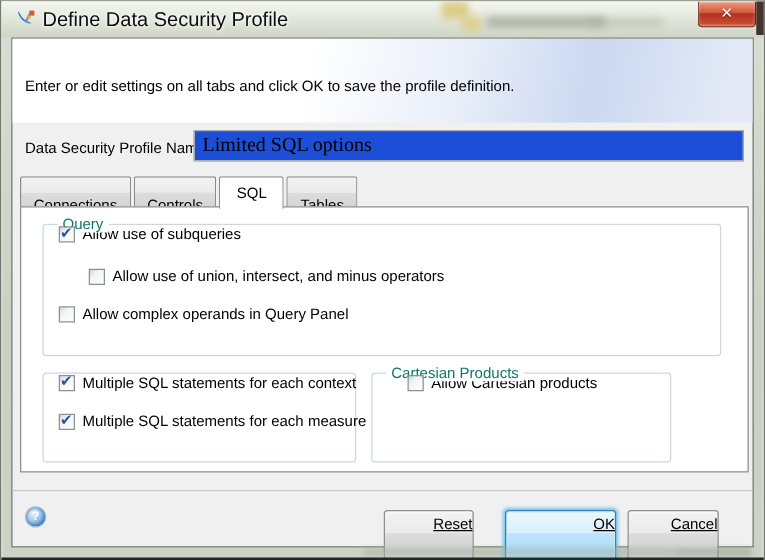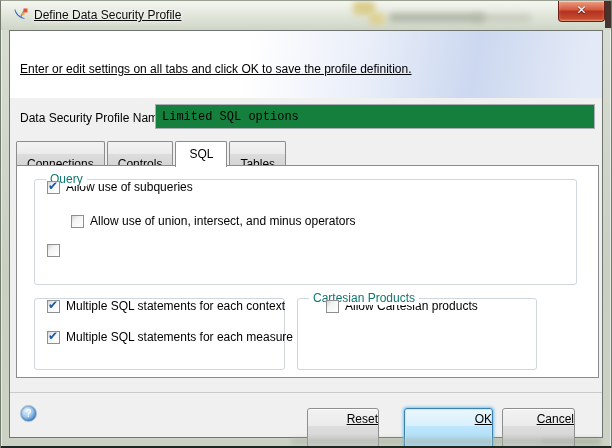--- a/index.html
+++ b/index.html
@@ -14,37 +14,37 @@
   
   .titlebar{position:absolute;left:0;top:0;width:612px;height:29px;
     background:linear-gradient(#f4f7f1,#dfe4d8 55%,#ced5c6);}
   .bgblob{position:absolute;filter:blur(3px);border-radius:3px;}
   .blob-folder1{left:352px;top:0;width:22px;height:14px;background:#d9c77c;opacity:.85;}
   .blob-folder2{left:368px;top:12px;width:16px;height:12px;background:#e0cd84;opacity:.8;}
   .blob-text{left:388px;top:12px;width:96px;height:9px;background:#9aa08e;opacity:.65;}
   .blob-text2{left:470px;top:13px;width:60px;height:8px;background:#b3b8a8;opacity:.5;}
   .dark-sliver{position:absolute;right:0;top:0;width:8px;height:27px;background:#43342e;filter:blur(.5px);}
   .app-icon{position:absolute;left:11px;top:6px;width:17px;height:17px;}
-  .win-title{position:absolute;left:33px;top:7px;font-size:12px;color:#0c0c0c;
-    text-shadow:0 0 3px #fff,0 0 6px #fff;white-space:nowrap;text-decoration:underline;}
+  .win-title{position:absolute;left:33px;top:7px;font-size:16px;color:#0c0c0c;
+    text-shadow:0 0 3px #fff,0 0 6px #fff;white-space:nowrap;}
   .close-btn{position:absolute;left:557px;top:0;width:47px;height:21px;
     background:linear-gradient(#eba083,#d4573d 45%,#b03220 50%,#c84a2e 90%,#e08a64);
     border:1px solid #6e1f15;border-top:none;border-radius:0 0 4px 4px;
     box-shadow:inset 0 1px 0 rgba(255,255,255,.45),inset 0 0 3px rgba(255,255,255,.3);
     color:#fff;text-align:center;line-height:19px;font-weight:bold;cursor:pointer;}
   .close-x{font-family:"DejaVu Sans",sans-serif;font-size:12px;text-shadow:0 1px 1px rgba(0,0,0,.6);}
   
   .client{position:absolute;left:8px;top:29px;width:594px;height:408px;
     background:#f0f0f0;border:1px solid #6f746f;}
   .banner{position:absolute;left:0;top:0;width:592px;height:67px;
     background:linear-gradient(100deg,#ffffff 40%,#e9eef9 60%,#ccd8f0 78%,#e3e9f6 96%);}
-  .instruction{position:absolute;left:10px;top:31px;color:#000;text-decoration:underline;}
+  .instruction{position:absolute;left:10px;top:31px;color:#000;}
   .name-label{position:absolute;left:10px;top:80px;}
   .name-input{position:absolute;left:145px;top:73px;width:440px;height:25px;
-    border:1px solid #a9aeb4;background:#15803d;font-family:Liberation Mono, monospace;font-size:12px;
+    border:1px solid #a9aeb4;background:#1d4ed8;font-family:Liberation Serif, serif;font-size:16px;
     padding:0 6px;color:#000;outline:none;}
   
   .tabs{position:absolute;left:6px;top:108px;display:flex;align-items:flex-end;height:27px;}
   .tab{height:22px;padding:12px 10px;line-height:21px;margin-right:2px;
     background:linear-gradient(#f2f2f2,#ebebeb 50%,#dddddd 51%,#d4d4d4);
     border:1px solid #8c8c8c;border-bottom:none;border-radius:2px 2px 0 0;cursor:pointer;white-space:nowrap;}
   .tab.active{height:26px;line-height:25px;background:#fff;position:relative;z-index:3;
     margin-bottom:-1px;padding:0 13px;}
   .tabpanel{position:absolute;left:6px;top:134px;width:583px;height:213px;
     background:#fff;border:1px solid #8c8c8c;z-index:1;}
@@ -140,20 +140,21 @@
         <div class="cbrow">
           <span class="checkbox">
             <span class="mark"></span>
           </span>
           <span class="cblabel">Allow use of union, intersect, and minus operators</span>
         </div>
         <div class="cbrow">
           <span class="checkbox">
             <span class="mark"></span>
           </span>
+          <span class="cblabel">Allow complex operands in Query Panel</span>
         </div>
       </div>
 
       <div class="groupbox gb-mp">
         <div class="cbrow">
           <span class="checkbox">
             <span class="mark">✔</span>
           </span>
           <span class="cblabel">Multiple SQL statements for each context</span>
         </div>

